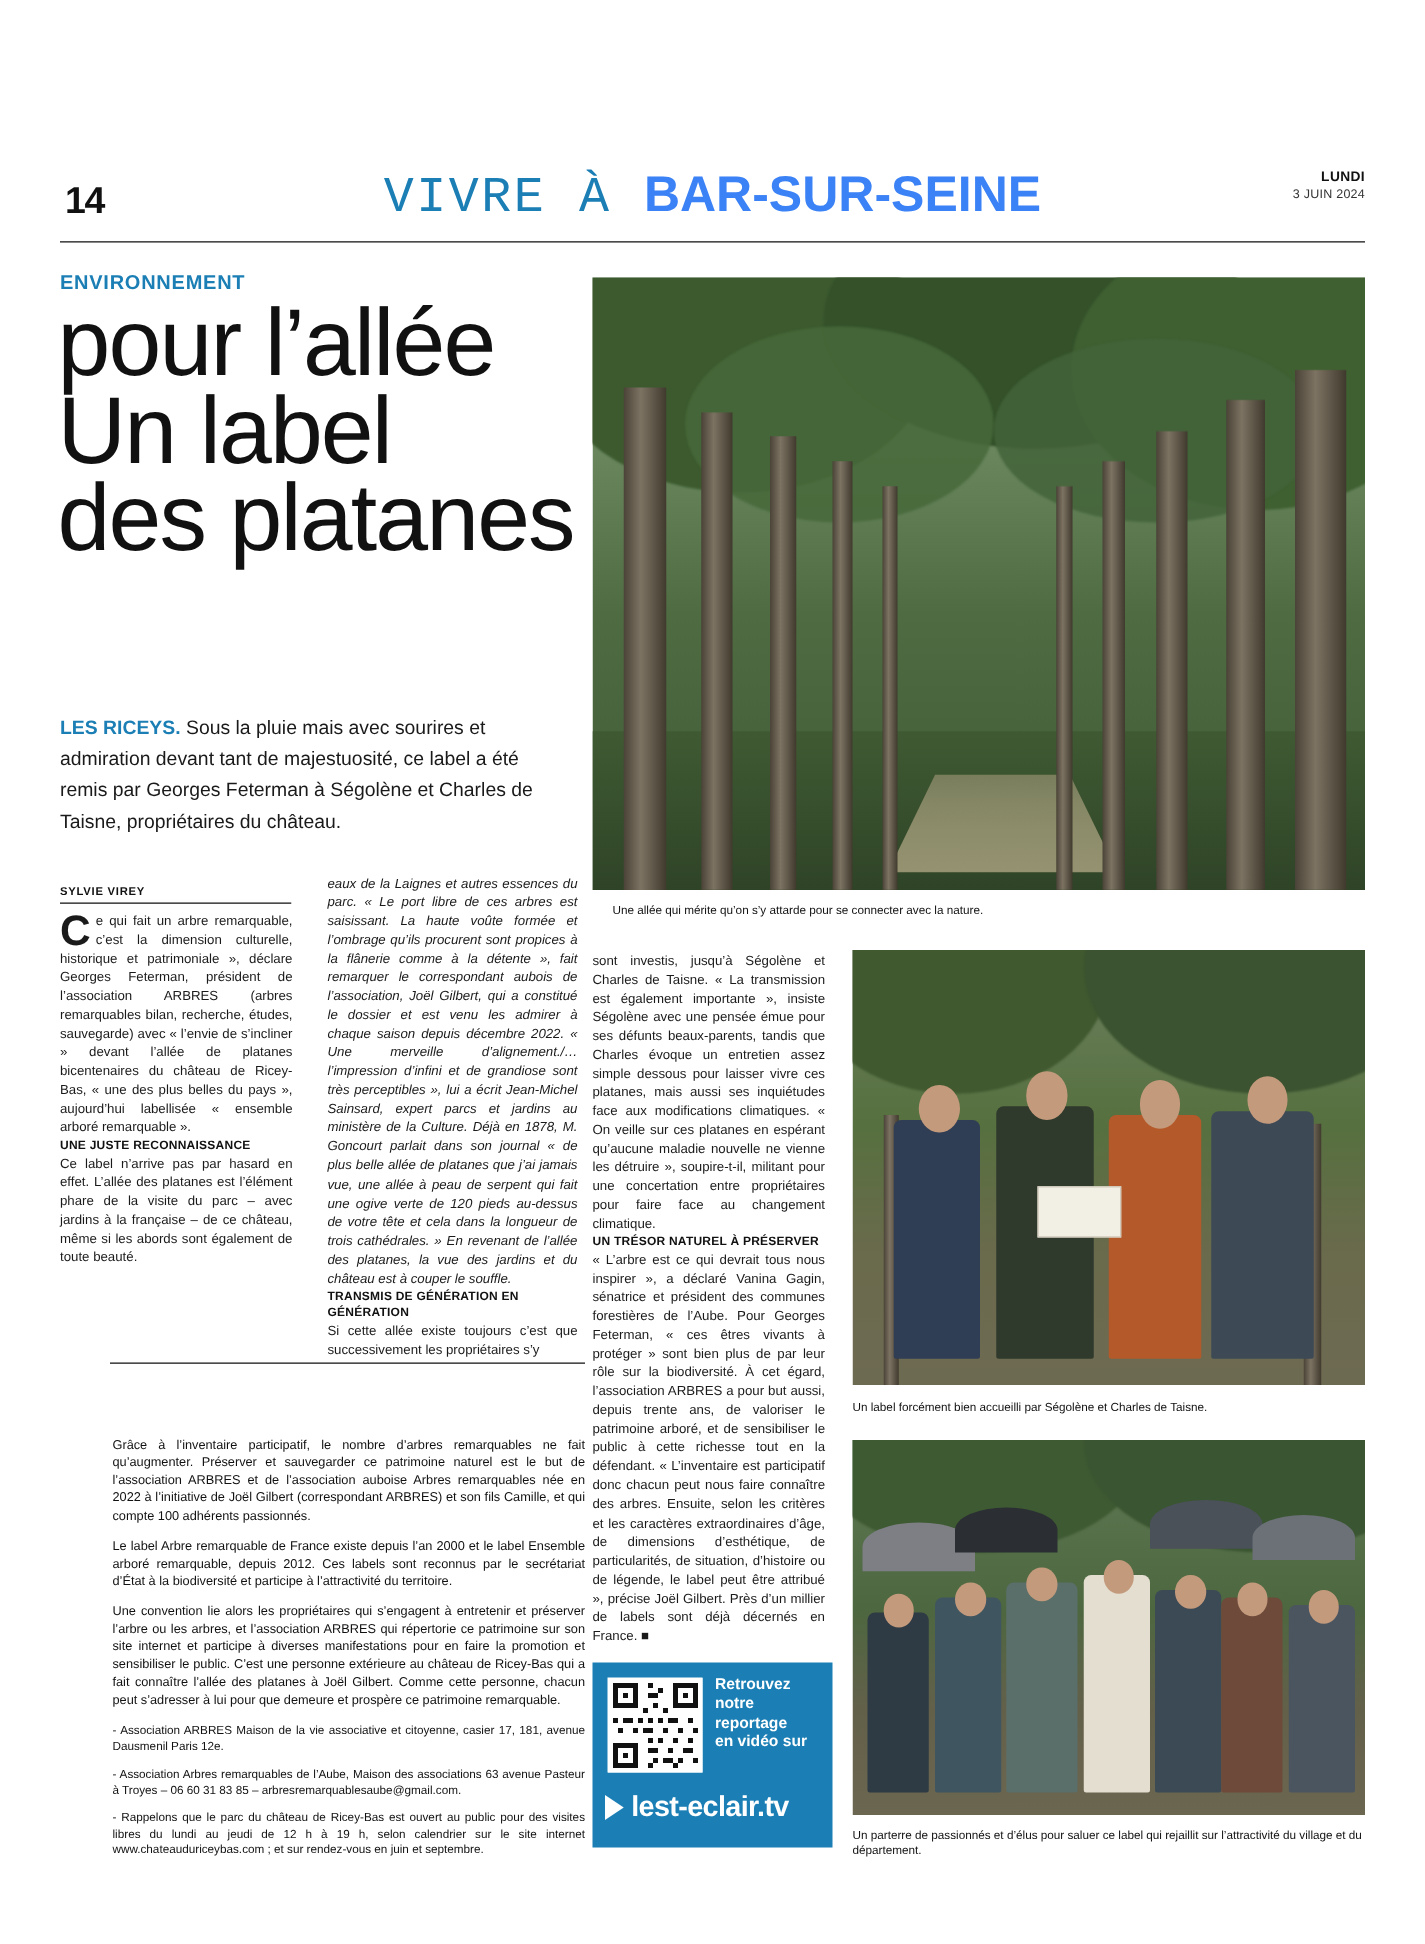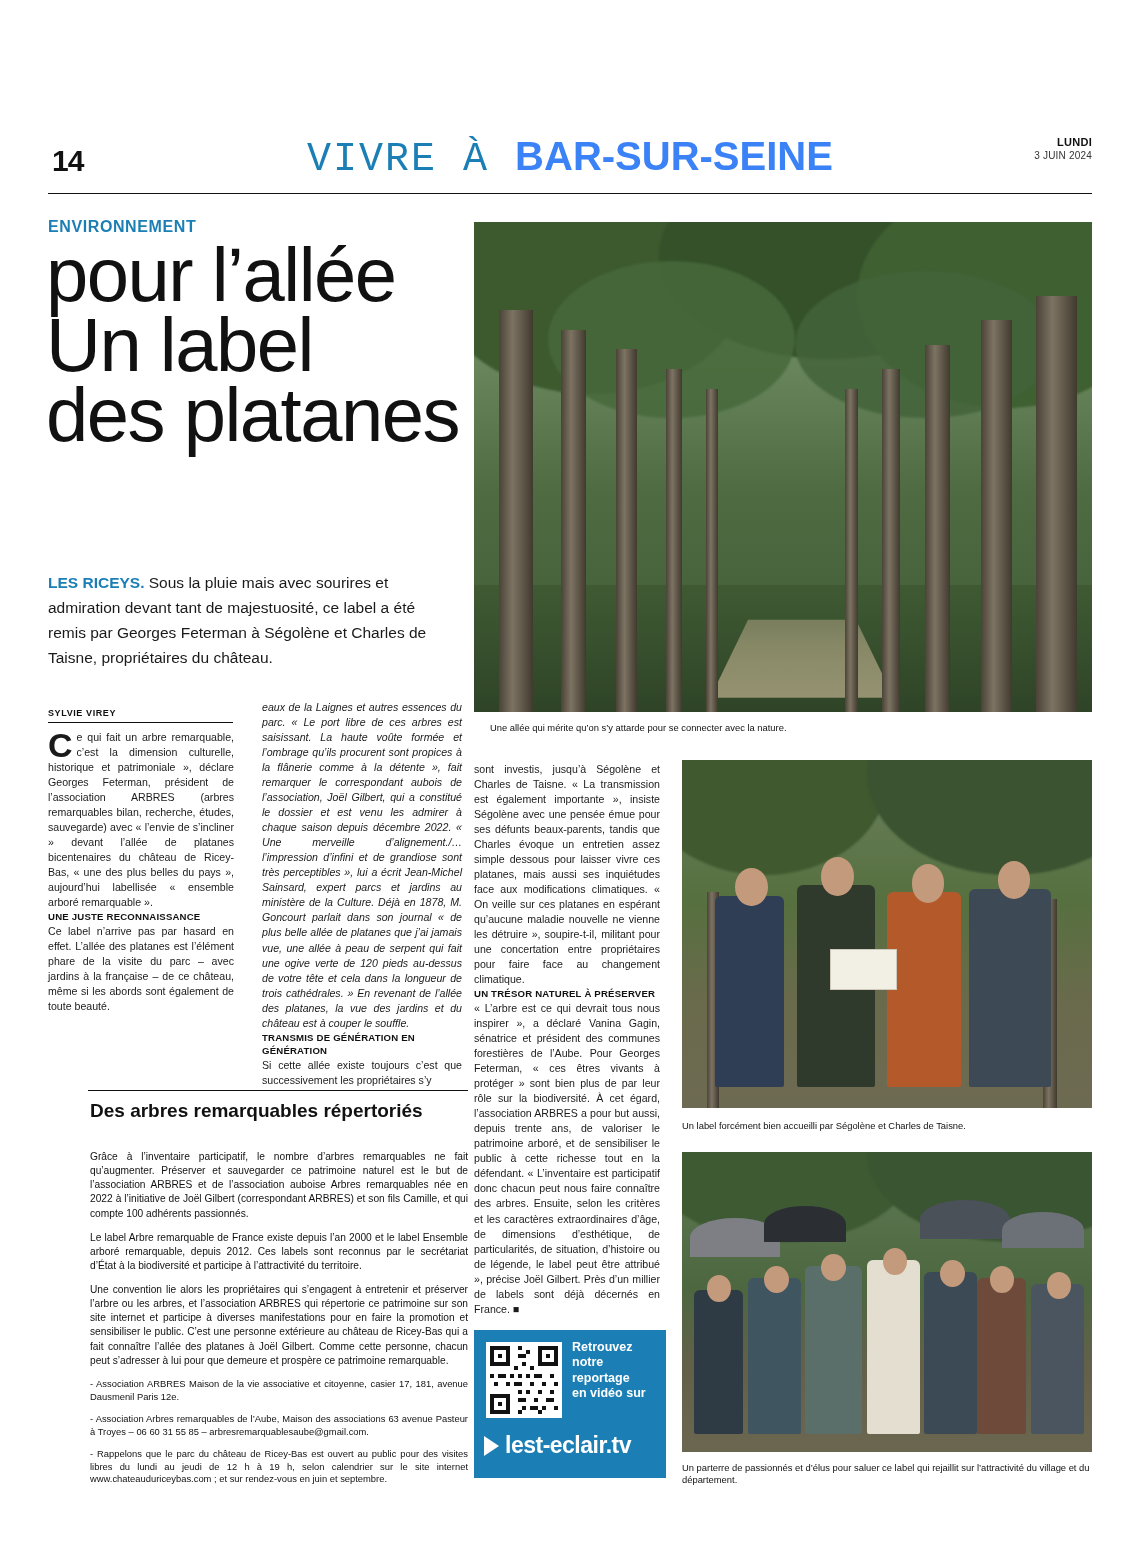--- a/index.html
+++ b/index.html
@@ -119,27 +119,26 @@
     <p>Si cette allée existe toujours c’est que successivement les propriétaires s’y</p>
   </div>
 
   <div class="col" id="col3">
     <p>sont investis, jusqu’à Ségolène et Charles de Taisne. « La transmission est également importante », insiste Ségolène avec une pensée émue pour ses défunts beaux-parents, tandis que Charles évoque un entretien assez simple dessous pour laisser vivre ces platanes, mais aussi ses inquiétudes face aux modifications climatiques. « On veille sur ces platanes en espérant qu’aucune maladie nouvelle ne vienne les détruire », soupire-t-il, militant pour une concertation entre propriétaires pour faire face au changement climatique.</p>
     <p class="sub">UN TRÉSOR NATUREL À PRÉSERVER</p>
     <p>« L’arbre est ce qui devrait tous nous inspirer », a déclaré Vanina Gagin, sénatrice et président des communes forestières de l’Aube. Pour Georges Feterman, « ces êtres vivants à protéger » sont bien plus de par leur rôle sur la biodiversité. À cet égard, l’association ARBRES a pour but aussi, depuis trente ans, de valoriser le patrimoine arboré, et de sensibiliser le public à cette richesse tout en la défendant. « L’inventaire est participatif donc chacun peut nous faire connaître des arbres. Ensuite, selon les critères et les caractères extraordinaires d’âge, de dimensions d’esthétique, de particularités, de situation, d’histoire ou de légende, le label peut être attribué », précise Joël Gilbert. Près d’un millier de labels sont déjà décernés en France. ■</p>
   </div>
 
   <div class="boxrule-top"></div>
-  <div class="boxtitle">Des arbres remarquables répertoriés</div>
   <div id="boxcol">
     <p>Grâce à l’inventaire participatif, le nombre d’arbres remarquables ne fait qu’augmenter. Préserver et sauvegarder ce patrimoine naturel est le but de l’association ARBRES et de l’association auboise Arbres remarquables née en 2022 à l’initiative de Joël Gilbert (correspondant ARBRES) et son fils Camille, et qui compte 100 adhérents passionnés.</p>
     <p>Le label Arbre remarquable de France existe depuis l’an 2000 et le label Ensemble arboré remarquable, depuis 2012. Ces labels sont reconnus par le secrétariat d’État à la biodiversité et participe à l’attractivité du territoire.</p>
     <p>Une convention lie alors les propriétaires qui s’engagent à entretenir et préserver l’arbre ou les arbres, et l’association ARBRES qui répertorie ce patrimoine sur son site internet et participe à diverses manifestations pour en faire la promotion et sensibiliser le public. C’est une personne extérieure au château de Ricey-Bas qui a fait connaître l’allée des platanes à Joël Gilbert. Comme cette personne, chacun peut s’adresser à lui pour que demeure et prospère ce patrimoine remarquable.</p>
     <p class="small">- Association ARBRES Maison de la vie associative et citoyenne, casier 17, 181, avenue Dausmenil Paris 12e.</p>
-    <p class="small">- Association Arbres remarquables de l’Aube, Maison des associations 63 avenue Pasteur à Troyes – 06 60 31 55 85 – arbresremarquablesaube@gmail.com.</p>
+    <p class="small">- Association Arbres remarquables de l’Aube, Maison des associations 63 avenue Pasteur à Troyes – 06 60 31 83 85 – arbresremarquablesaube@gmail.com.</p>
     <p class="small">- Rappelons que le parc du château de Ricey-Bas est ouvert au public pour des visites libres du lundi au jeudi de 12 h à 19 h, selon calendrier sur le site internet www.chateauduriceybas.com ; et sur rendez-vous en juin et septembre.</p>
   </div>
 
   <div class="promo"></div>
   <div class="qr">
     <svg width="76" height="76" viewBox="0 0 19 19" shape-rendering="crispEdges">
       <rect width="19" height="19" fill="#fff"></rect>
       <g fill="#111">
         <rect x="1" y="1" width="5" height="5"></rect>
           <rect x="2" y="2" width="3" height="3" fill="#fff"></rect>

